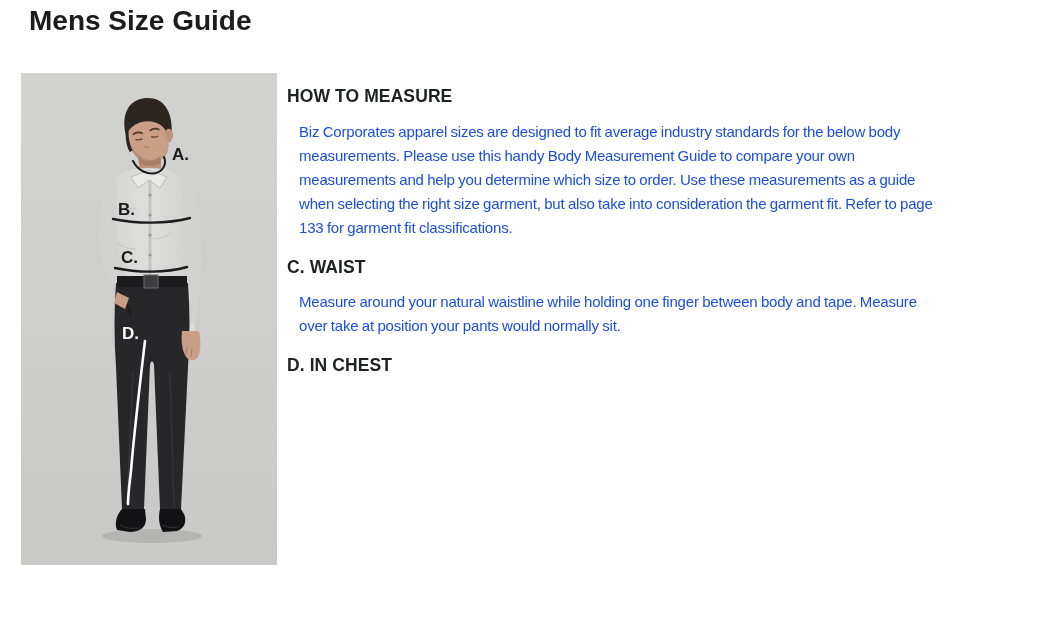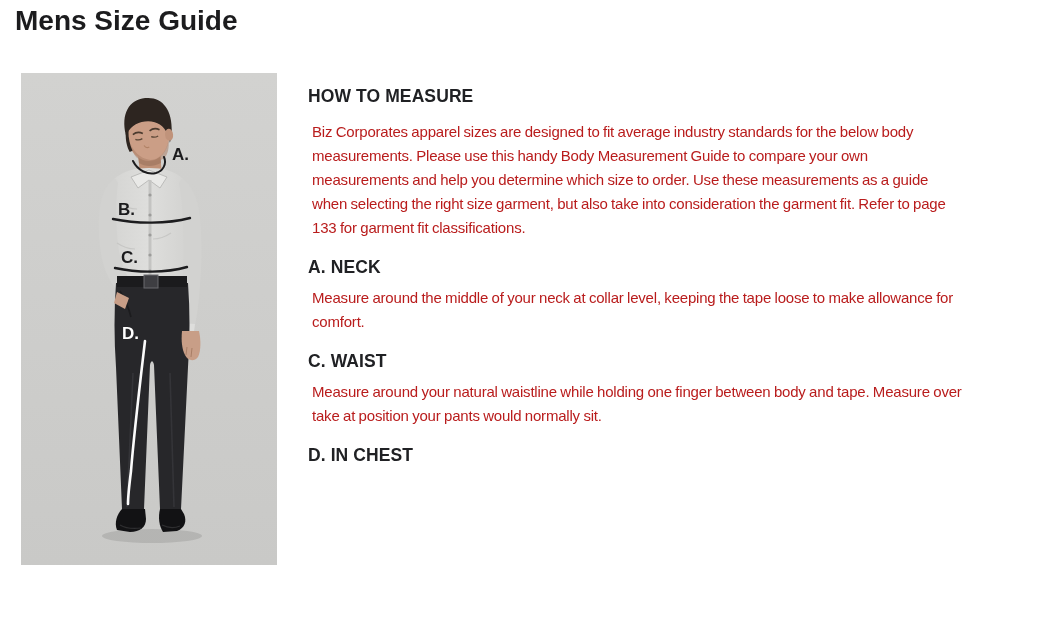--- a/index.html
+++ b/index.html
@@ -4,46 +4,46 @@
 <style>
   html,body{margin:0;padding:0;background:#ffffff;}
   .page{
     position:relative;
     width:1038px;height:621px;
     background:#ffffff;
     font-family:"Liberation Sans","DejaVu Sans",sans-serif;
     overflow:hidden;
   }
   .page-title{
-    position:absolute;left:15px;top:2px;
+    position:absolute;left:29px;top:2px;
     font-size:28px;line-height:38px;font-weight:700;
     color:#1c1c1e;margin:0;
   }
   .photo{
     position:absolute;left:21px;top:73px;
     width:256px;height:492px;
   }
   .photo svg{display:block;}
   .content{
-    position:absolute;left:308px;top:85px;width:660px;
+    position:absolute;left:287px;top:85px;width:660px;
   }
   .content h2{
     margin:0 0 13px 0;
     font-size:17.5px;line-height:22px;font-weight:600;
     color:#202124;letter-spacing:.1px;
   }
   .content h3{
     margin:16px 0 8px 0;
     font-size:17.5px;line-height:22px;font-weight:600;
     color:#202124;letter-spacing:.1px;
   }
   .content p{
-    margin:4px;max-width:655px;
+    margin:12px;max-width:655px;
     font-size:15px;line-height:24px;font-weight:400;
-    color:#b91c1c;letter-spacing:-0.2px;word-spacing:-0.5px;
+    color:#1d4ed8;letter-spacing:-0.2px;word-spacing:-0.5px;
   }
   .svg-label{
     font-family:"Liberation Sans","DejaVu Sans",sans-serif;
     font-weight:700;font-size:17px;
   }
 </style>
 </head>
 <body>
 
 <div class="page">
@@ -143,24 +143,20 @@
       </g>
     </svg>
   </div>
 
   <div class="content">
     <section>
       <h2>HOW TO MEASURE</h2>
       <p>Biz Corporates apparel sizes are designed to fit average industry standards for the below body measurements. Please use this handy Body Measurement Guide to compare your own measurements and help you determine which size to order. Use these measurements as a guide when selecting the right size garment, but also take into consideration the garment fit. Refer to page 133 for garment fit classifications.</p>
     </section>
 
-    <section>
-      <h3>A. NECK</h3>
-      <p>Measure around the middle of your neck at collar level, keeping the tape loose to make allowance for comfort.</p>
-    </section>
 
     <section>
     </section>
 
     <section>
       <h3>C. WAIST</h3>
       <p>Measure around your natural waistline while holding one finger between body and tape. Measure over take at position your pants would normally sit.</p>
     </section>
 
     <section>

